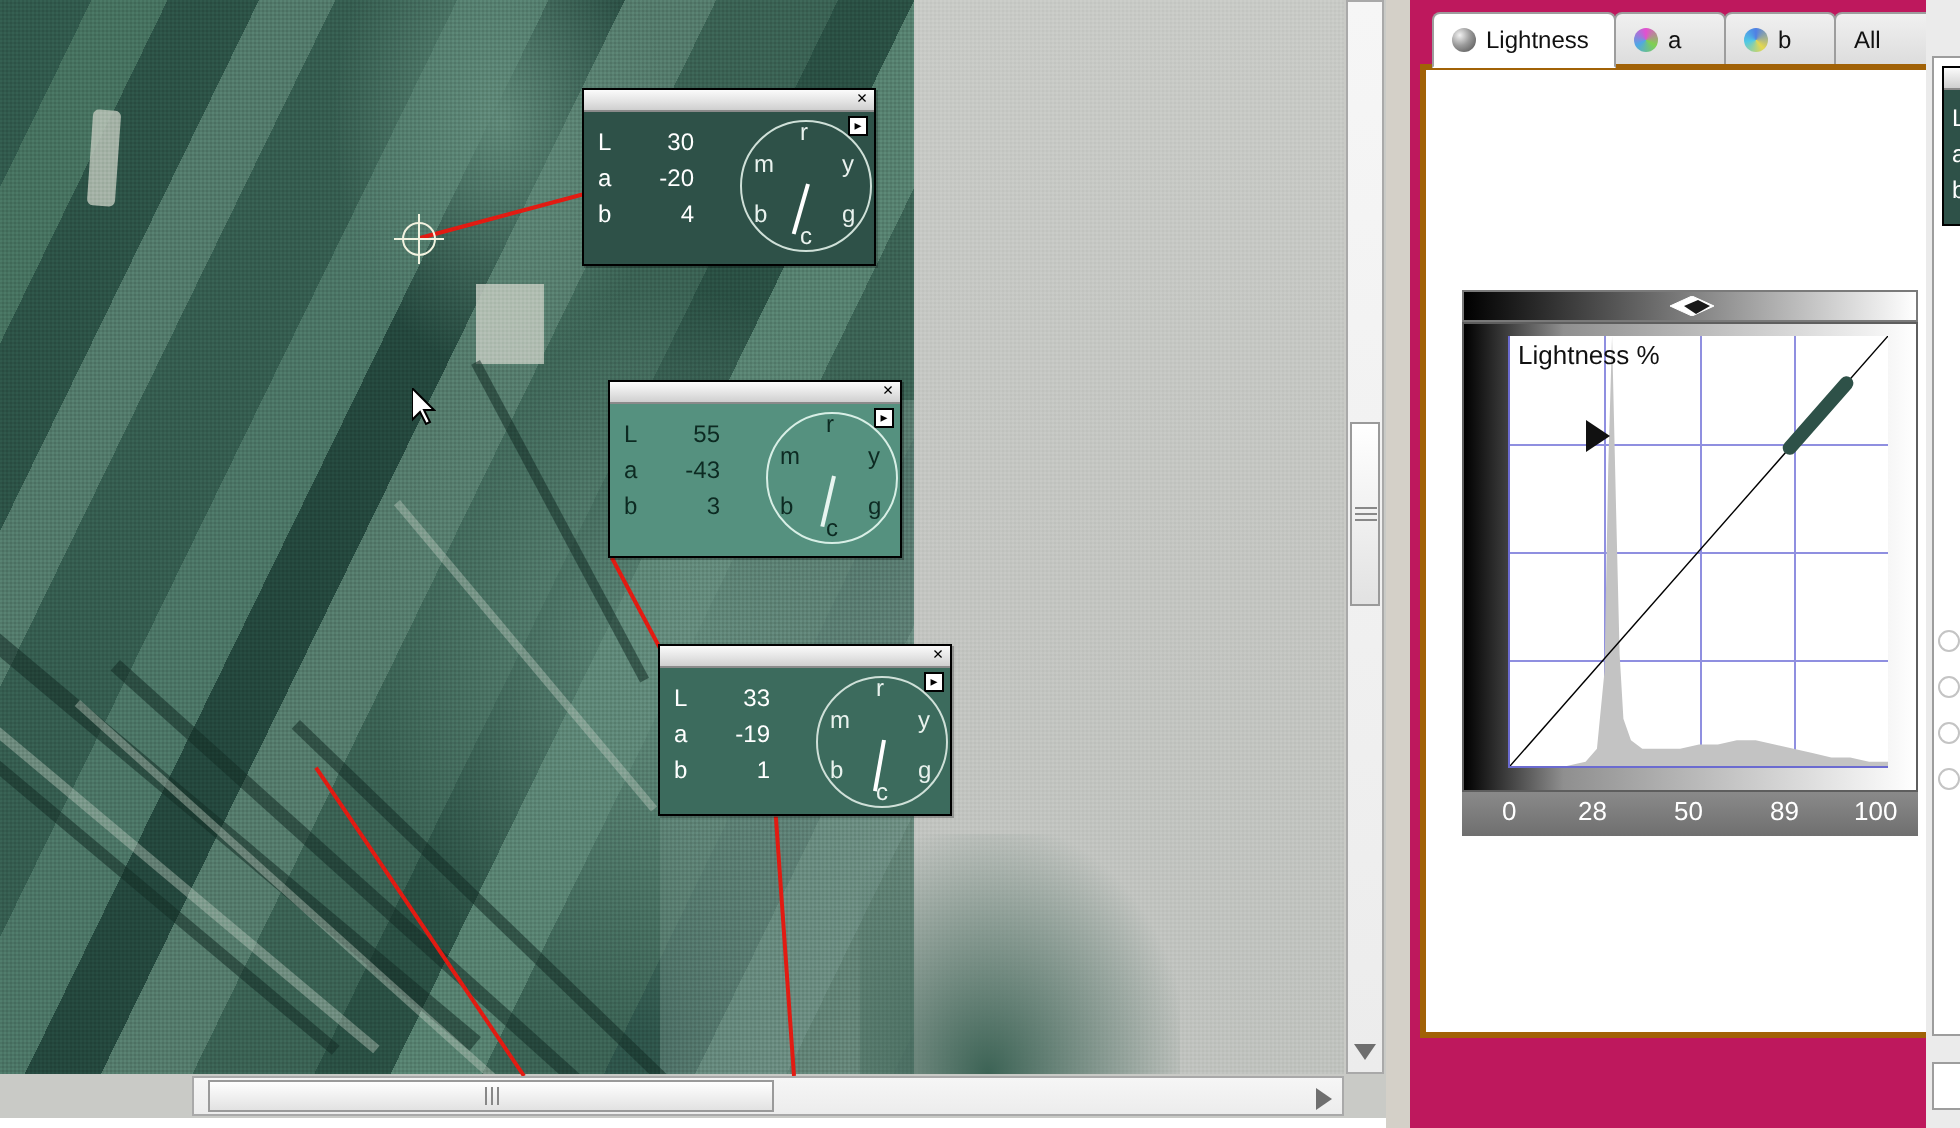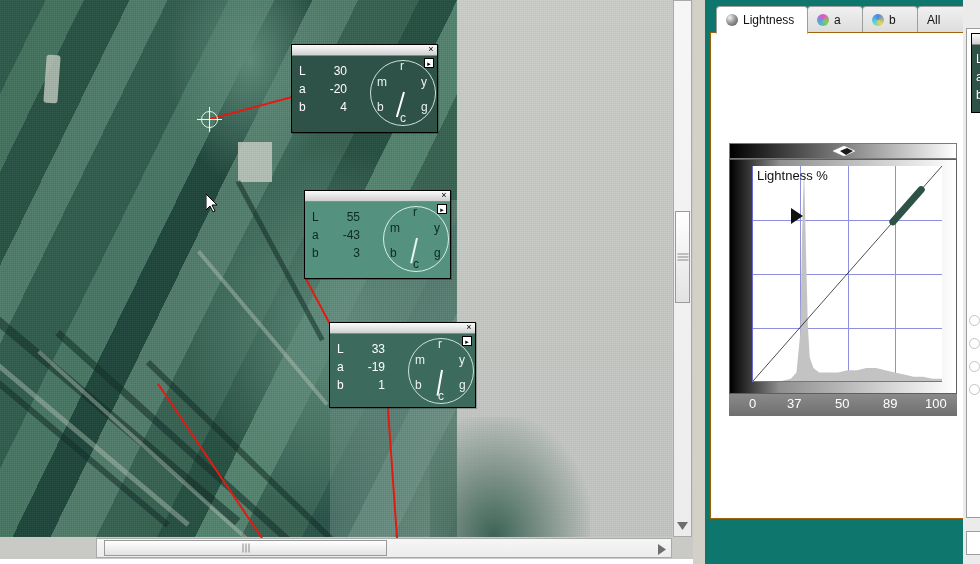--- a/index.html
+++ b/index.html
@@ -158,41 +158,41 @@
     border: 1px solid #9a9a9a;
   }
   .grip-h { position:absolute; left:50%; top:50%; transform:translate(-50%,-50%); }
   .grip-h i { display:block; width:1px; height:9px; background:#888; float:left; margin:0 1px; }
   .grip-v { position:absolute; left:50%; top:50%; transform:translate(-50%,-50%); }
   .grip-v i { display:block; height:1px; width:11px; background:#888; margin:2px 0; }
 
   
   #right-panel {
     position: absolute; left: 705px; top: 0; width: 275px; height: 564px;
-    background: #0f766e;
+    background: #be185d;
   }
   #tabbar { position: absolute; left: 5px; top: 6px; height: 27px; width: 270px; }
   .tab {
     position: absolute; top: 0; height: 27px;
     border: 1px solid #9d9d9d; border-bottom: none;
     border-radius: 4px 4px 0 0;
     background: linear-gradient(180deg,#f0f0f0,#dcdcdc);
     display: flex; align-items: center; gap: 5px;
     padding: 0 9px;
     font-size: 12px; color: #111;
   }
   .tab.active {
     background: #ffffff; z-index: 3; height: 28px;
     border-bottom: 1px solid #fff;
   }
   .tabicon { width: 12px; height: 12px; border-radius: 50%; flex: 0 0 auto; }
 
   #tabcontent {
     position: absolute; left: 5px; top: 32px; width: 265px; height: 487px;
-    background: #ffffff; border: 1px solid #a16207;
+    background: #ffffff; border: 3px solid #a16207;
   }
 
   
   #curve-widget { position: absolute; left: 18px; top: 110px; width: 228px; height: 275px; }
   #grad-strip {
     position: absolute; left: 0; top: 0; width: 228px; height: 16px;
     background: linear-gradient(90deg,#000 0%, #ffffff 100%);
     border: 1px solid #7a7a7a;
   }
   #curve-box {
@@ -494,21 +494,21 @@
               <polygon points="0,0 9,0 0,9" fill="#8c8c8c"></polygon>
             </svg>
             <svg class="handle-tri" width="9" height="9" style="right:-1px; bottom:-1px;">
               <polygon points="9,9 0,9 9,0" fill="#8c8c8c"></polygon>
             </svg>
           </div>
         </div>
 
         <div id="axis-row">
           <span style="left:20px;">0</span>
-          <span style="left:58px;">37</span>
+          <span style="left:58px;">28</span>
           <span style="left:106px;">50</span>
           <span style="left:154px;">89</span>
           <span style="left:196px;text-align:center;">100</span>
         </div>
       </div>
     </div>
 
   </div>
 
   <div id="edge-panel">

